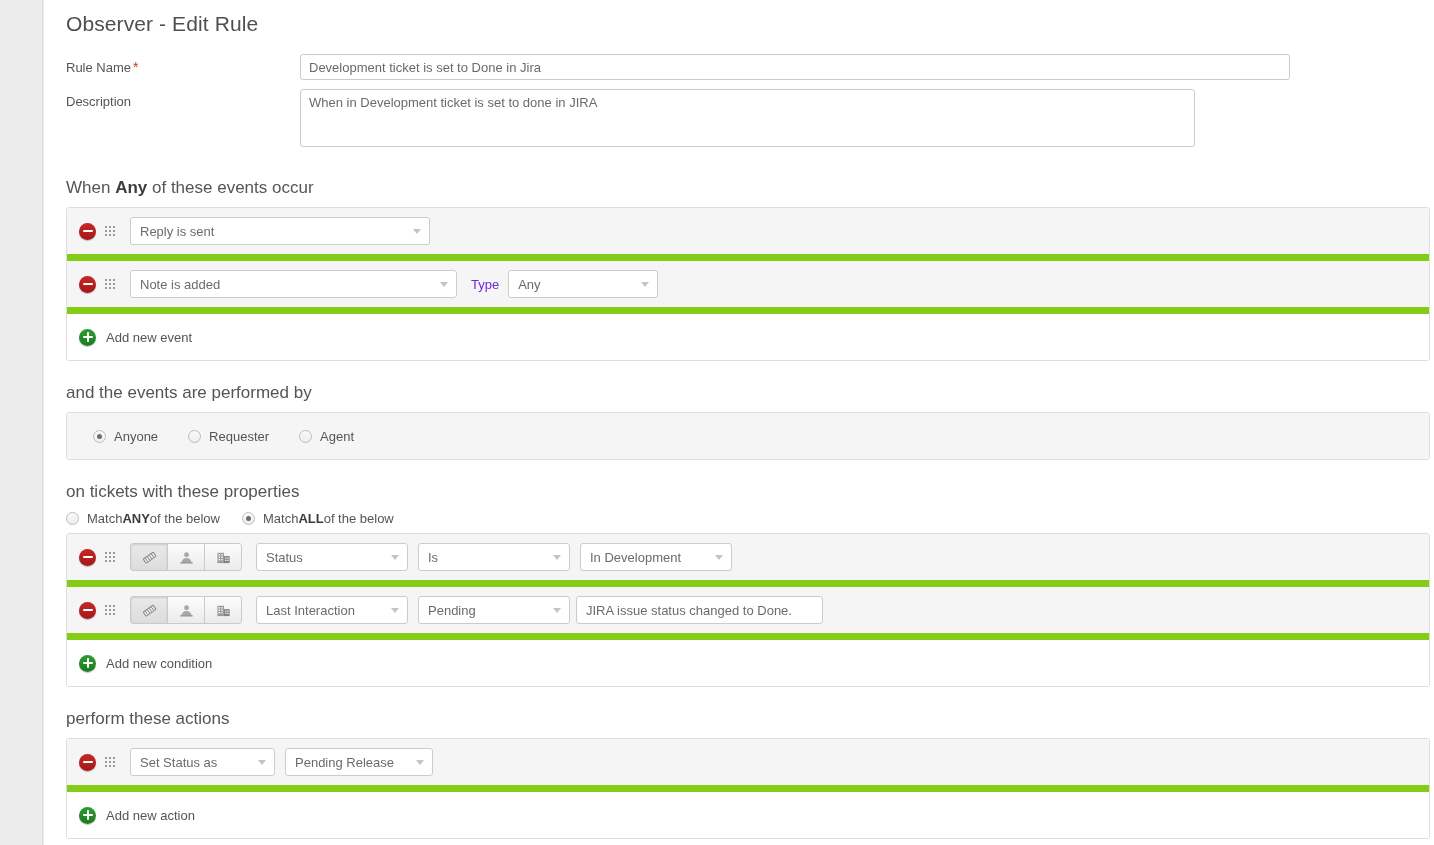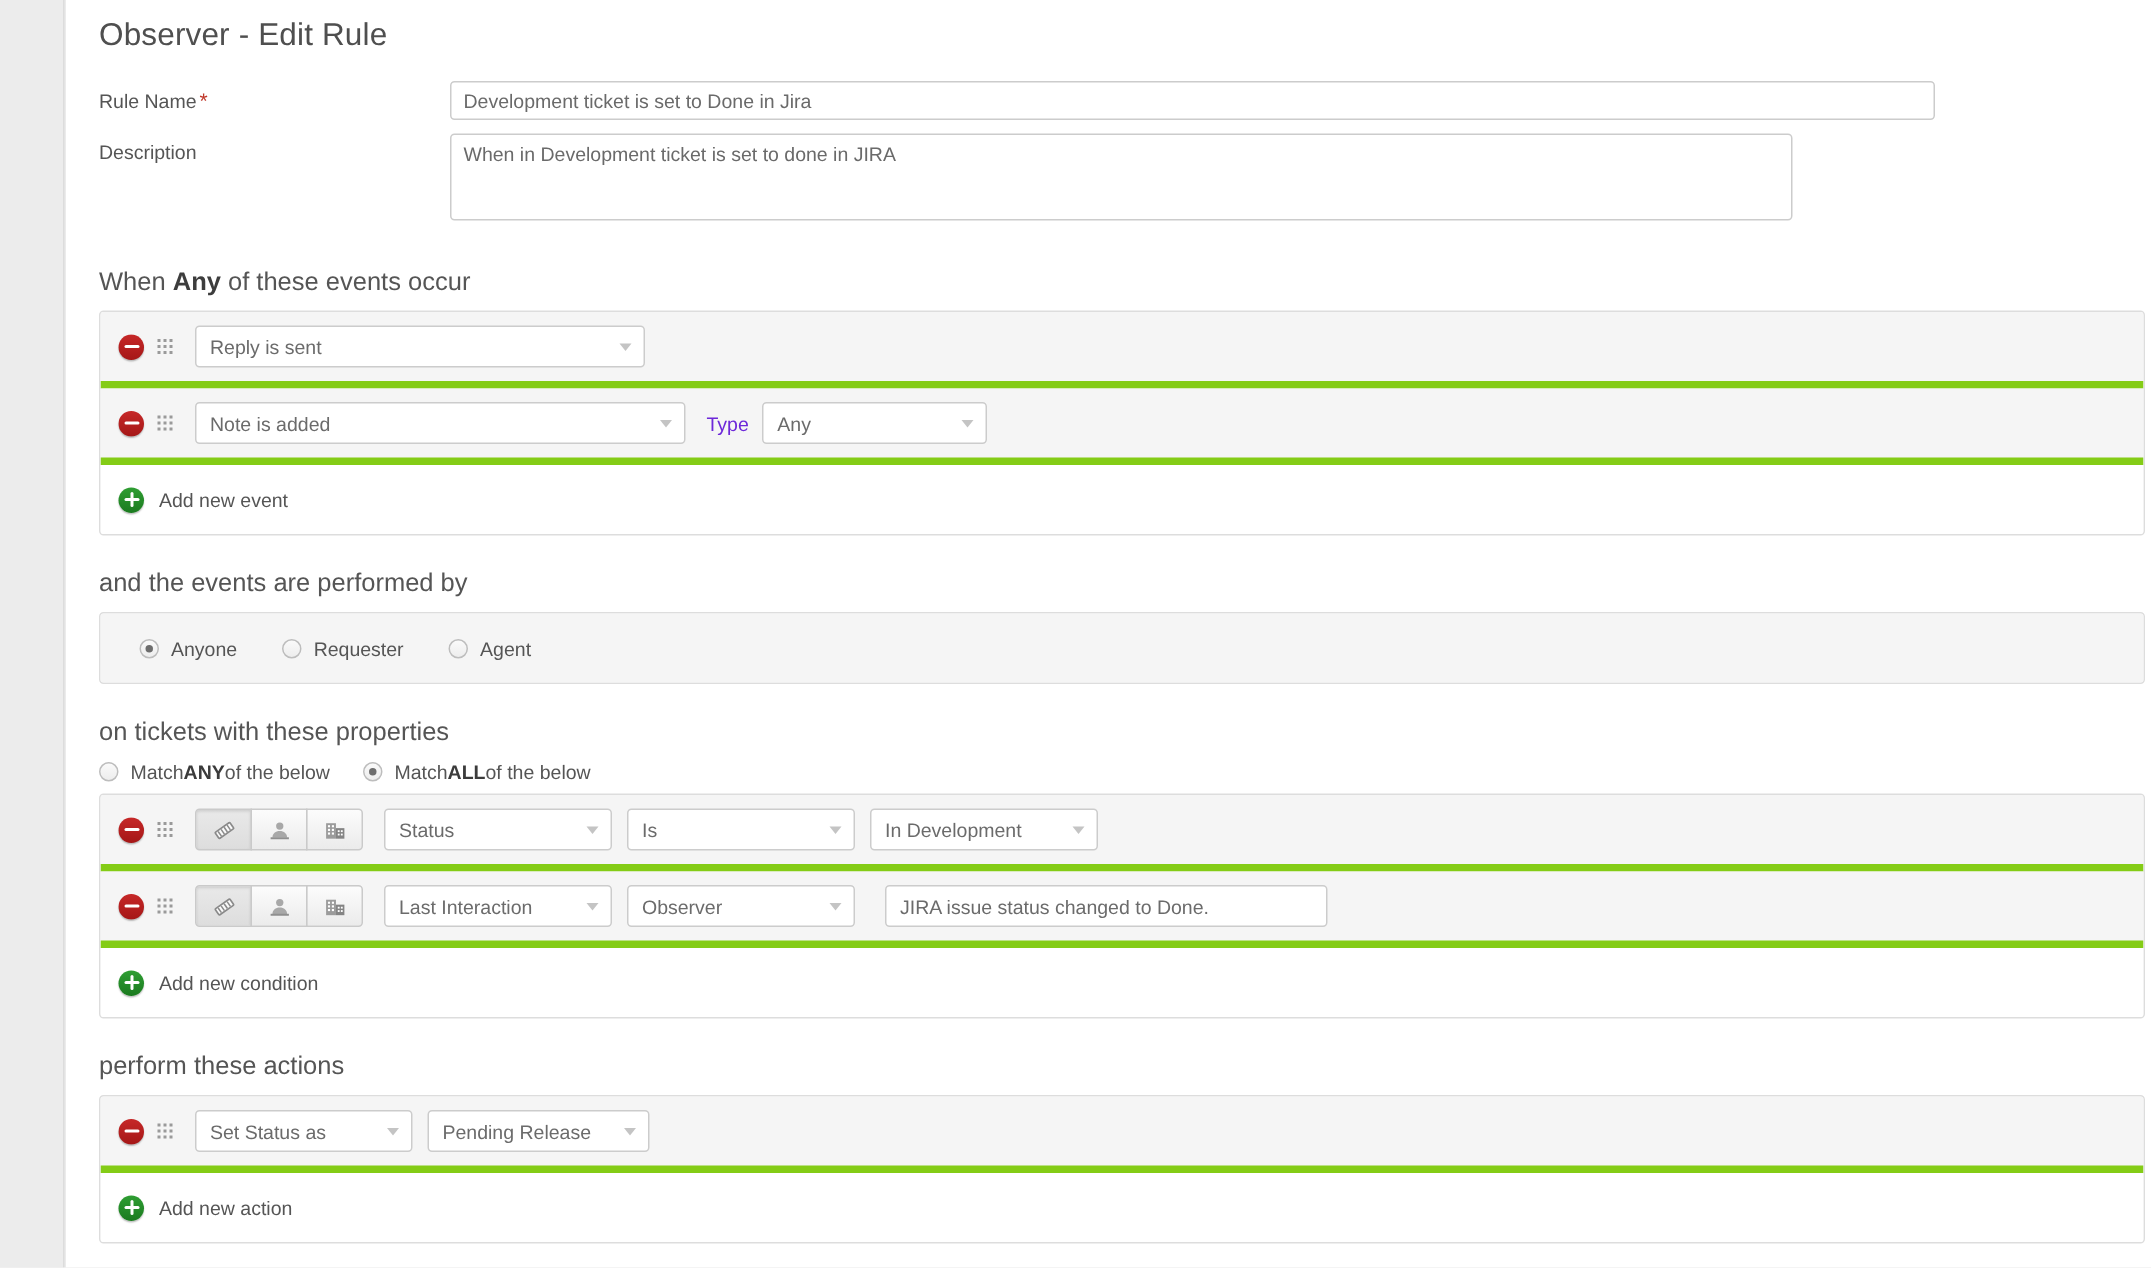--- a/index.html
+++ b/index.html
@@ -88,21 +88,21 @@
   
   .panel {
     margin: 0 4px 0 22px;
     border: 1px solid #dddddd;
     border-radius: 3px;
     background: #fff;
     overflow: hidden;
   }
   .panel-row {
     background: #f5f5f5;
-    border-bottom: 5px solid #84cc16;
+    border-bottom: 7px solid #84cc16;
     display: flex;
     align-items: center;
     padding: 9px 12px;
     min-height: 46px;
   }
   .panel-row:last-child { border-bottom: none; }
   .panel-row.plain { background: #ffffff; }
   .panel-row.single { border-bottom: none; }
 
   
@@ -524,24 +524,24 @@
               </g>
             </svg>
           </div>
         </div>
 
         <div class="dropdown" style="width:152px;">
           <span>Last Interaction</span>
           <span class="caret"></span>
         </div>
         <div class="dropdown" style="width:152px;">
-          <span>Observer</span>
-          <span class="caret"></span>
-        </div>
-        <input class="text-small" style="width: 295px; margin-left: 20px;" type="text" value="JIRA issue status changed to Done.">
+          <span>Pending</span>
+          <span class="caret"></span>
+        </div>
+        <input class="text-small" style="width: 247px; margin-left: 6px;" type="text" value="JIRA issue status changed to Done.">
       </div>
 
       <div class="panel-row plain">
         <div class="add-link">
           <div class="icon-add"></div>
           <span class="txt">Add new condition</span>
         </div>
       </div>
 
     </div>

